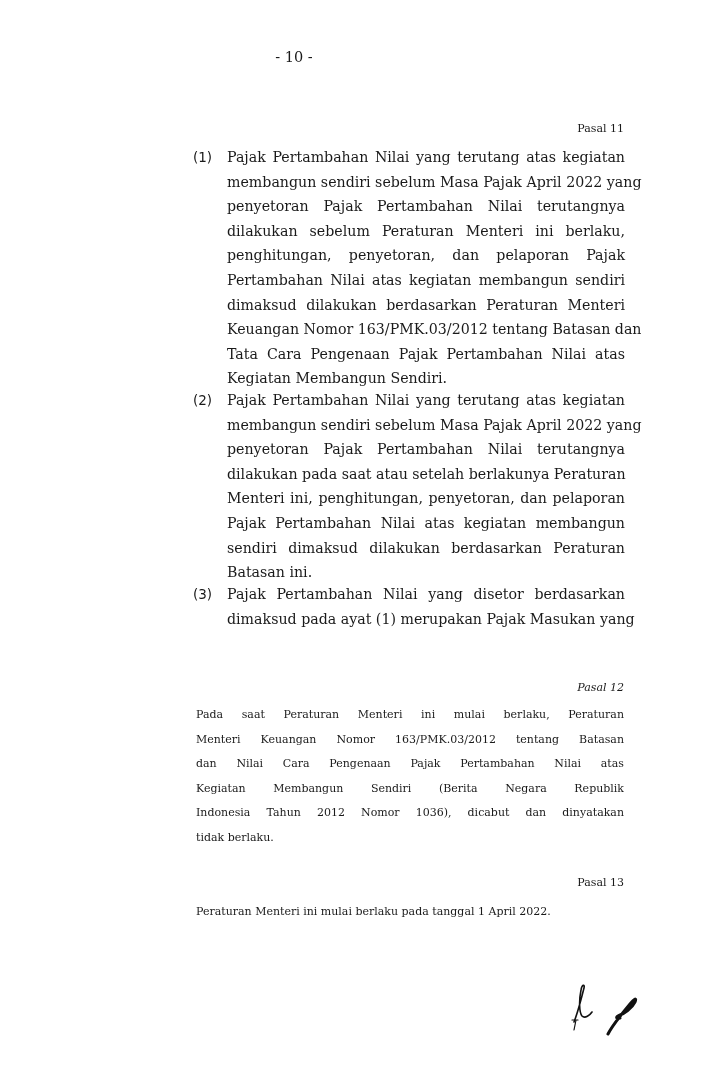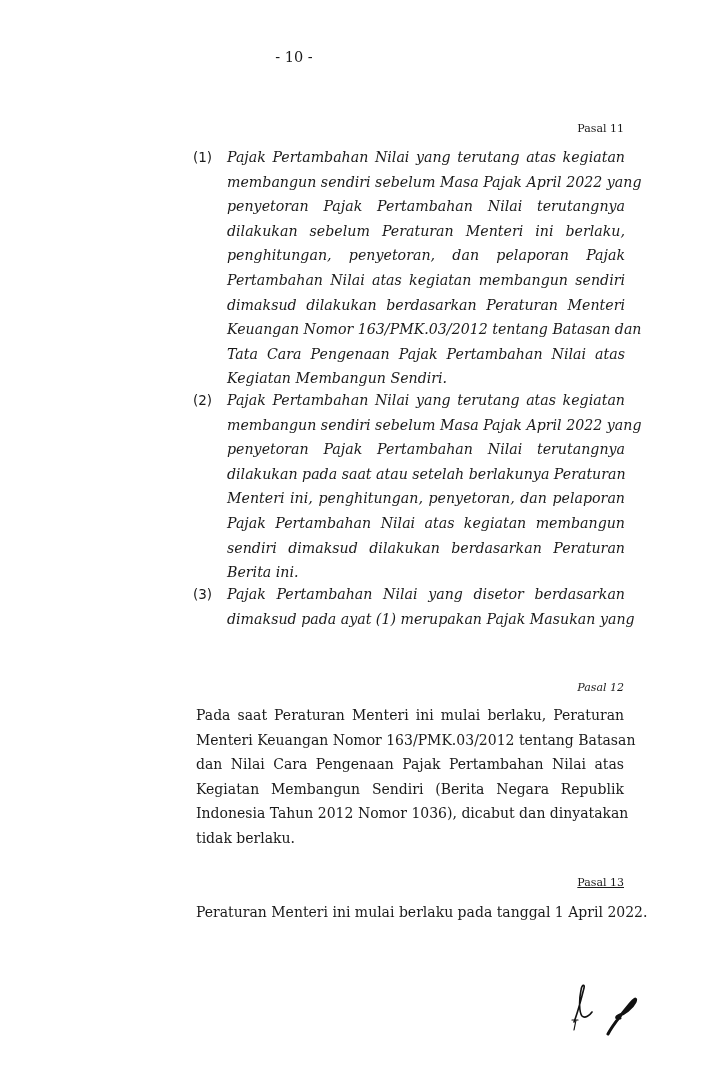--- a/index.html
+++ b/index.html
@@ -4,24 +4,24 @@
 <style>
   html,body{margin:0;padding:0;background:#fff;}
   body{width:706px;height:1080px;position:relative;overflow:hidden;
        font-family:"DejaVu Serif","Liberation Serif",serif;color:#1a1a1a;}
   .pageno{position:absolute;top:49px;left:0;width:594px;text-align:center;
           font-size:14.5px;padding-left:0;}
   .pageno span{position:relative;left:-3px;}
   .heading{position:absolute;left:196px;width:428px;text-align:right;font-size:11px;}
   .ayat{position:absolute;left:193px;width:432px;font-size:14.2px;line-height:24.6px;}
   .ayat .num{position:absolute;left:0;top:0;font-family:"DejaVu Sans","Liberation Sans",sans-serif;font-size:13.5px;}
-  .ayat .body{margin-left:34px;text-align:justify;font-style:italic;}
+  .ayat .body{margin-left:34px;text-align:justify;}
   .ayat .body .ln{display:block;text-align:justify;text-align-last:justify;white-space:nowrap;}
   .ayat .body .ln.last{text-align-last:left;}
-  .para{position:absolute;left:196px;width:428px;font-size:14px;line-height:24.6px;}
+  .para{position:absolute;left:196px;width:428px;font-size:11px;line-height:24.6px;}
   .para .ln{display:block;text-align:justify;text-align-last:justify;white-space:nowrap;}
   .para .ln.last{text-align-last:left;}
   .sig{position:absolute;left:560px;top:982px;width:90px;height:56px;}
 </style>
 </head>
 <body>
 
 <div class="pageno"><span>- 10 -</span></div>
 
 <div class="heading" style="top:122px;">Pasal 11</div>
@@ -45,21 +45,21 @@
 <div class="ayat" style="top:388px;">
   <span class="num">(2)</span>
   <div class="body">
     <span class="ln">Pajak Pertambahan Nilai yang terutang atas kegiatan</span>
     <span class="ln">membangun sendiri sebelum Masa Pajak April 2022 yang</span>
     <span class="ln">penyetoran Pajak Pertambahan Nilai terutangnya</span>
     <span class="ln">dilakukan pada saat atau setelah berlakunya Peraturan</span>
     <span class="ln">Menteri ini, penghitungan, penyetoran, dan pelaporan</span>
     <span class="ln">Pajak Pertambahan Nilai atas kegiatan membangun</span>
     <span class="ln">sendiri dimaksud dilakukan berdasarkan Peraturan</span>
-    <span class="ln last">Berita ini.</span>
+    <span class="ln last">Batasan ini.</span>
   </div>
 </div>
 
 <div class="ayat" style="top:582px;">
   <span class="num">(3)</span>
   <div class="body">
     <span class="ln">Pajak Pertambahan Nilai yang disetor berdasarkan</span>
     <span class="ln">dimaksud pada ayat (1) merupakan Pajak Masukan yang</span>
   </div>
 </div>
@@ -67,21 +67,21 @@
 <div class="heading" style="top:681px;font-style:italic;">Pasal 12</div>
 <div class="para" style="top:703px;">
   <span class="ln">Pada saat Peraturan Menteri ini mulai berlaku, Peraturan</span>
   <span class="ln">Menteri Keuangan Nomor 163/PMK.03/2012 tentang Batasan</span>
   <span class="ln">dan Nilai Cara Pengenaan Pajak Pertambahan Nilai atas</span>
   <span class="ln">Kegiatan Membangun Sendiri (Berita Negara Republik</span>
   <span class="ln">Indonesia Tahun 2012 Nomor 1036), dicabut dan dinyatakan</span>
   <span class="ln last">tidak berlaku.</span>
 </div>
 
-<div class="heading" style="top:876px;text-decoration:underline;">Pasal 13</div>
+<div class="heading" style="top:876px;">Pasal 13</div>
 <div class="para" style="top:900px;width:440px;">
   <span class="ln last">Peraturan Menteri ini mulai berlaku pada tanggal 1 April 2022.</span>
 </div>
 
 <svg class="sig" viewBox="0 0 90 56">
   <path d="M14 40 C18 30, 22 14, 24 6 C25 2, 22 2, 21 8 C19 18, 19 30, 22 34 C25 37, 30 33, 32 30" stroke="#111" stroke-width="1.6" fill="none" stroke-linecap="round"></path>
   <path d="M12 38 L18 38 M16 38 L14 48" stroke="#111" stroke-width="1.2" fill="none" stroke-linecap="round"></path>
   <path d="M48 52 C52 44, 60 34, 70 22 C74 17, 77 15, 75 20 C72 26, 64 32, 58 34 C56 35, 56 37, 60 36" stroke="#111" stroke-width="3" fill="none" stroke-linecap="round"></path>
 </svg>
 

